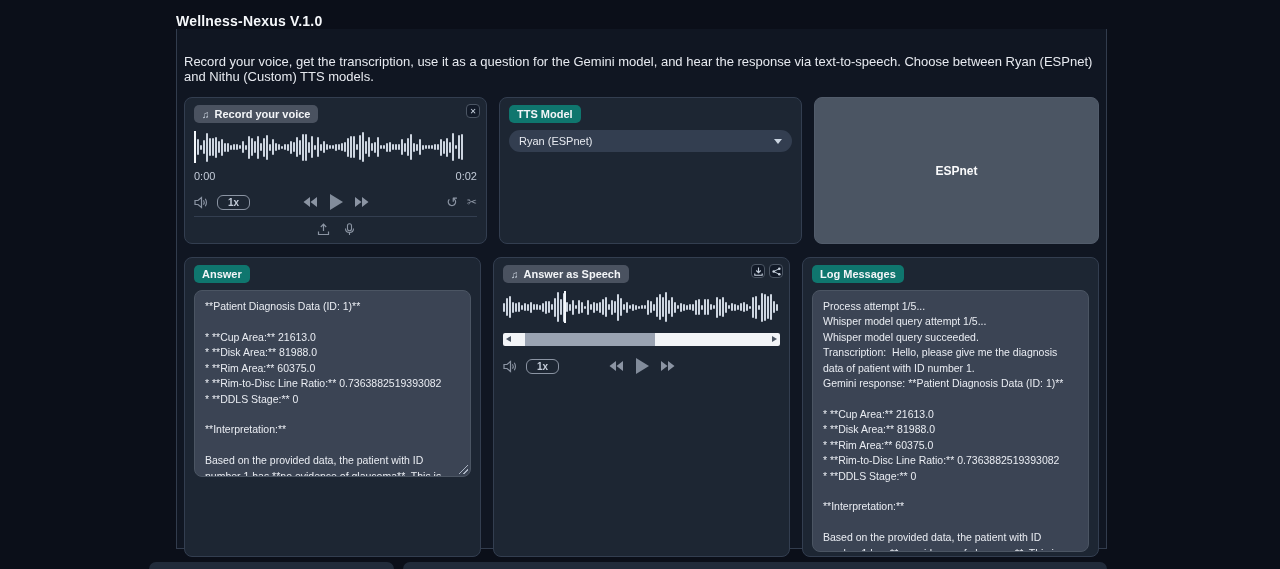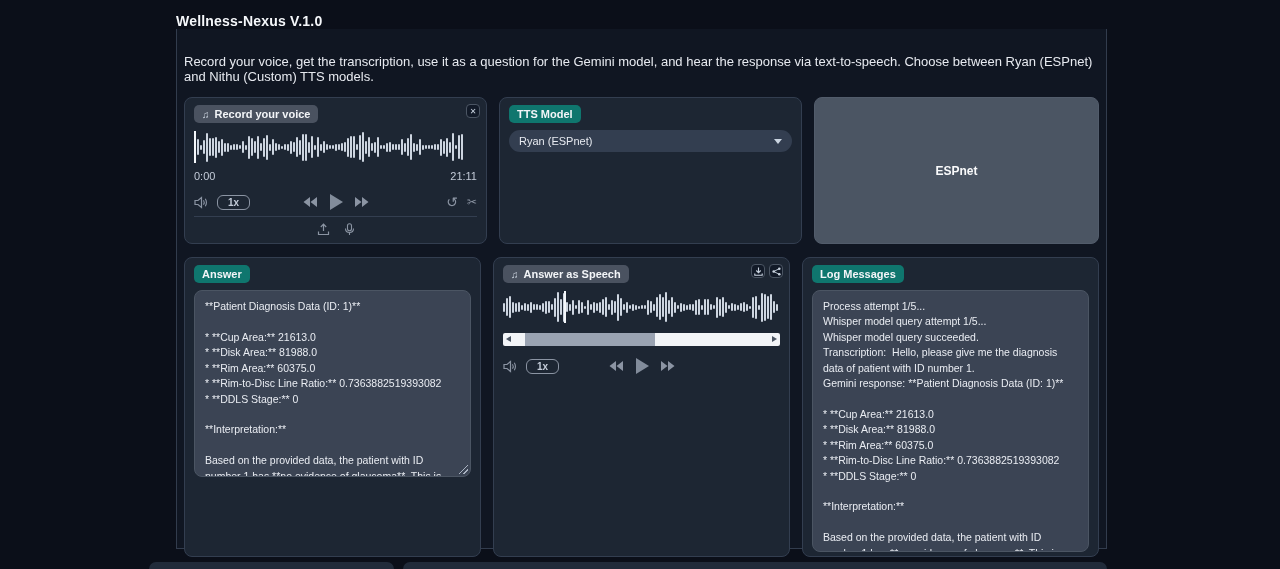--- a/index.html
+++ b/index.html
@@ -215,21 +215,21 @@
             <div class="bar" style="height: 19px;"></div>
             <div class="bar" style="height: 11px;"></div>
             <div class="bar" style="height: 28px;"></div>
             <div class="bar" style="height: 4px;"></div>
             <div class="bar" style="height: 24px;"></div>
             <div class="bar" style="height: 26px;"></div>
           </div>
 
         <div class="times">
           <span>0:00</span>
-          <span>21:11</span>
+          <span>0:02</span>
         </div>
 
         <div class="controls">
           <div class="ctl-left">
             <svg class="ctl" width="15" height="13" viewBox="0 0 15 13">
               <path d="M1 4.5 L4 4.5 L7.5 1.5 L7.5 11.5 L4 8.5 L1 8.5 Z" fill="none" stroke="#8b94a3" stroke-width="1.2"></path>
               <path d="M9.5 4.2 Q11 6.5 9.5 8.8 M11.3 2.8 Q13.6 6.5 11.3 10.2" fill="none" stroke="#8b94a3" stroke-width="1.1"></path>
             </svg>
             <div class="speed-btn">1x</div>
           </div>

